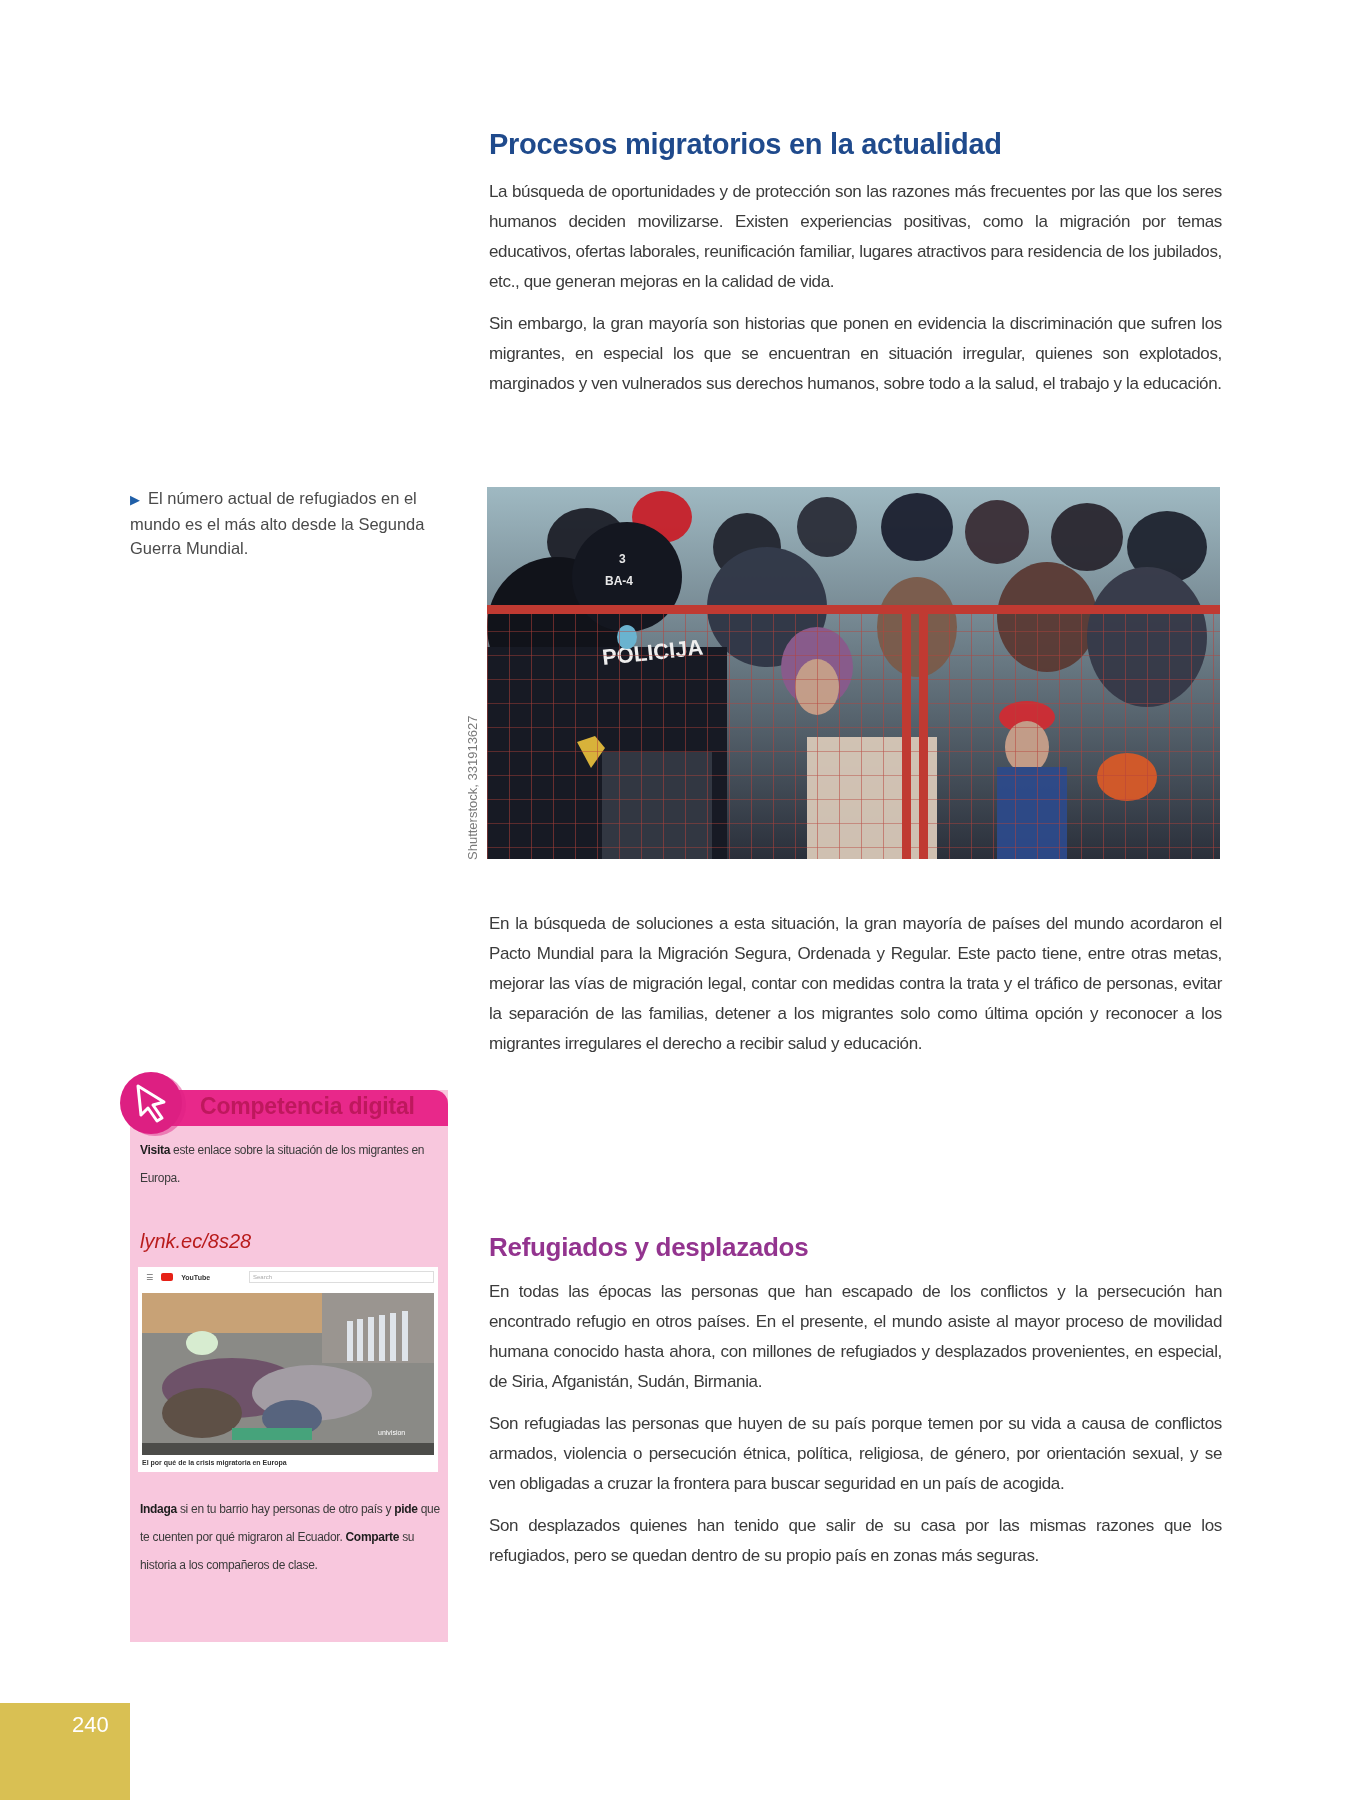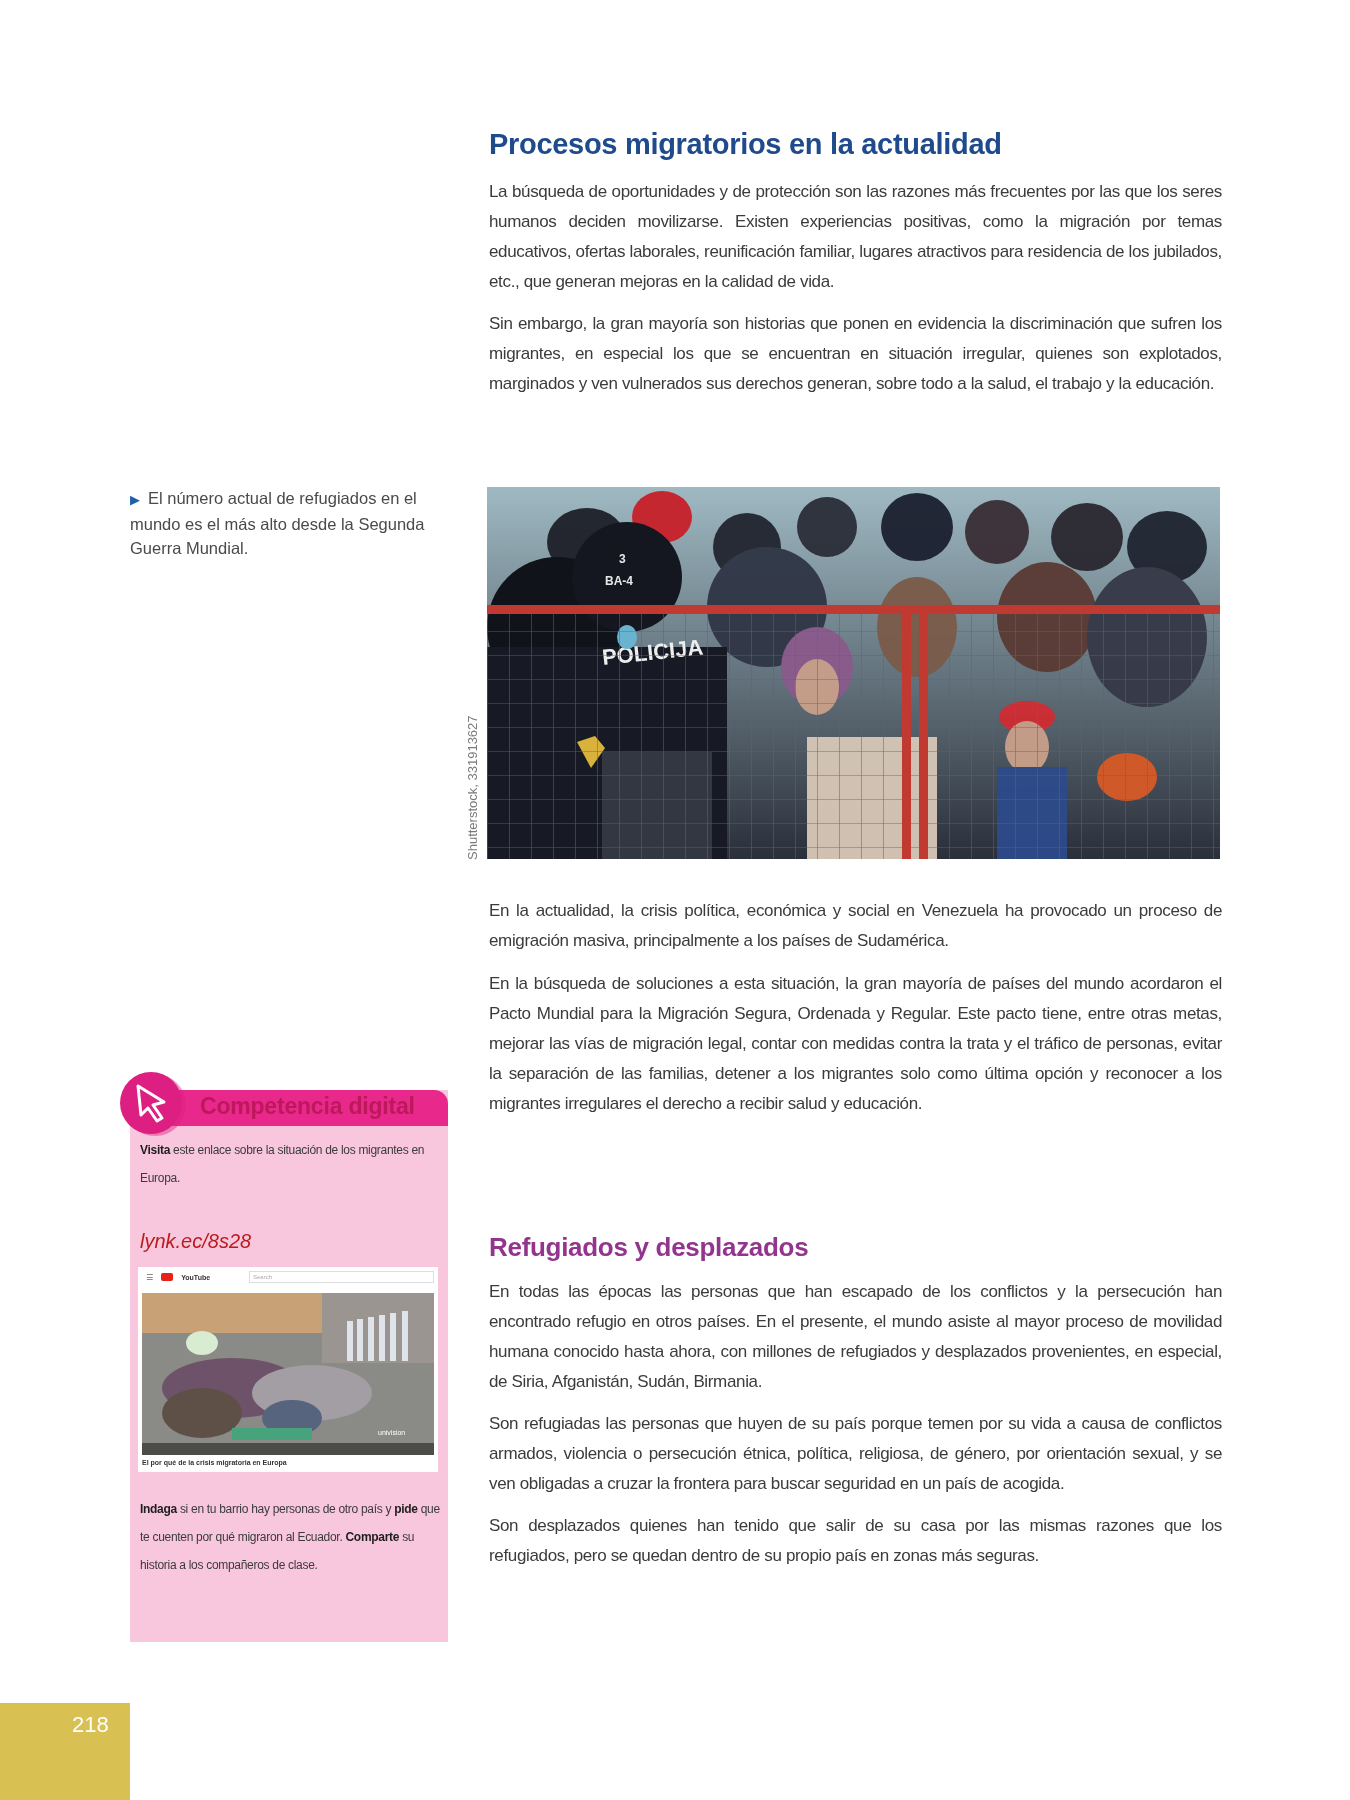--- a/index.html
+++ b/index.html
@@ -31,21 +31,21 @@
   .pageno-tab { left:0; top:1703px; width:130px; height:97px; background:#d9c053; }
   .pageno { left:72px; top:1712px; font-size:22px; color:#ffffff; }
 </style>
 </head>
 <body>
 
 <div class="abs main-col h-blue" style="top:128px;">Procesos migratorios en la actualidad</div>
 
 <div class="abs main-col" style="top:177px;">
   <p class="para">La búsqueda de oportunidades y de protección son las razones más frecuentes por las que los seres humanos deciden movilizarse. Existen experiencias positivas, como la migración por temas educativos, ofertas laborales, reunificación familiar, lugares atractivos para residencia de los jubilados, etc., que generan mejoras en la calidad de vida.</p>
-  <p class="para" style="margin-top:12px;">Sin embargo, la gran mayoría son historias que ponen en evidencia la discriminación que sufren los migrantes, en especial los que se encuentran en situación irregular, quienes son explotados, marginados y ven vulnerados sus derechos generan, sobre todo a la salud, el trabajo y la educación.</p>
+  <p class="para" style="margin-top:12px;">Sin embargo, la gran mayoría son historias que ponen en evidencia la discriminación que sufren los migrantes, en especial los que se encuentran en situación irregular, quienes son explotados, marginados y ven vulnerados sus derechos humanos, sobre todo a la salud, el trabajo y la educación.</p>
 </div>
 
 <div class="abs caption">
   <span class="tri">▶</span><span>El número actual de refugiados en el mundo es el más alto desde la Segunda Guerra Mundial.</span>
 </div>
 
 <div class="abs photo">
   <svg width="733" height="372" viewBox="0 0 733 372" xmlns="http://www.w3.org/2000/svg">
     <defs>
       <linearGradient id="sky" x1="0" y1="0" x2="0" y2="1">
@@ -95,21 +95,20 @@
     <rect x="0" y="120" width="733" height="252" fill="url(#mesh)" opacity="0.85"></rect>
     <rect x="0" y="118" width="733" height="9" fill="#c03a32"></rect>
     <rect x="415" y="118" width="9" height="254" fill="#c03a32"></rect>
     <rect x="432" y="118" width="9" height="254" fill="#c03a32"></rect>
   </svg>
 </div>
 
 <div class="abs credit">Shutterstock, 331913627</div>
 
 <div class="abs main-col" style="top:896px;">
-  <p class="para">En la actualidad, la crisis política, económica y social en Venezuela ha provocado un proceso de emigración masiva, principalmente a los países de Sudamérica.</p>
   <p class="para" style="margin-top:13px;">En la búsqueda de soluciones a esta situación, la gran mayoría de países del mundo acordaron el Pacto Mundial para la Migración Segura, Ordenada y Regular. Este pacto tiene, entre otras metas, mejorar las vías de migración legal, contar con medidas contra la trata y el tráfico de personas, evitar la separación de las familias, detener a los migrantes solo como última opción y reconocer a los migrantes irregulares el derecho a recibir salud y educación.</p>
 </div>
 
 <div class="abs main-col h-purple" style="top:1232px;">Refugiados y desplazados</div>
 
 <div class="abs main-col" style="top:1277px;">
   <p class="para">En todas las épocas las personas que han escapado de los conflictos y la persecución han encontrado refugio en otros países. En el presente, el mundo asiste al mayor proceso de movilidad humana conocido hasta ahora, con millones de refugiados y desplazados provenientes, en especial, de Siria, Afganistán, Sudán, Birmania.</p>
   <p class="para" style="margin-top:12px;">Son refugiadas las personas que huyen de su país porque temen por su vida a causa de conflictos armados, violencia o persecución étnica, política, religiosa, de género, por orientación sexual, y se ven obligadas a cruzar la frontera para buscar seguridad en un país de acogida.</p>
   <p class="para" style="margin-top:12px;">Son desplazados quienes han tenido que salir de su casa por las mismas razones que los refugiados, pero se quedan dentro de su propio país en zonas más seguras.</p>
 </div>
@@ -162,13 +161,13 @@
     </svg>
   </div>
   <div class="video-caption">El por qué de la crisis migratoria en Europa</div>
 </div>
 
 <div class="abs box-text" style="top:1495px;">
   <b>Indaga</b><span> si en tu barrio hay personas de otro país y </span><b>pide</b><span> que te cuenten por qué migraron al Ecuador. </span><b>Comparte</b><span> su historia a los compañeros de clase.</span>
 </div>
 
 <div class="abs pageno-tab"></div>
-<div class="abs pageno">218</div>
+<div class="abs pageno">240</div>
 
 </body></html>

